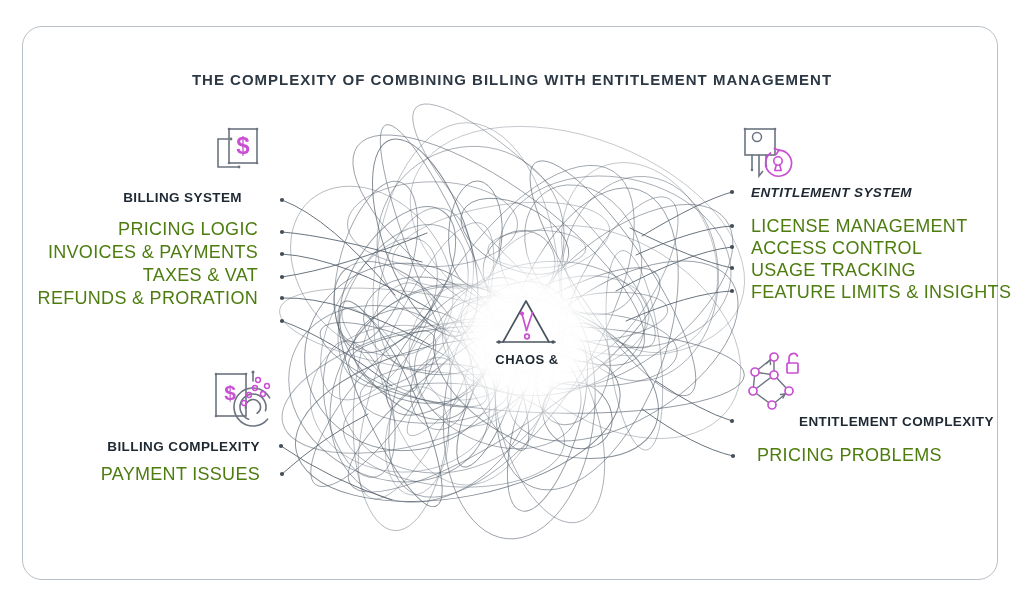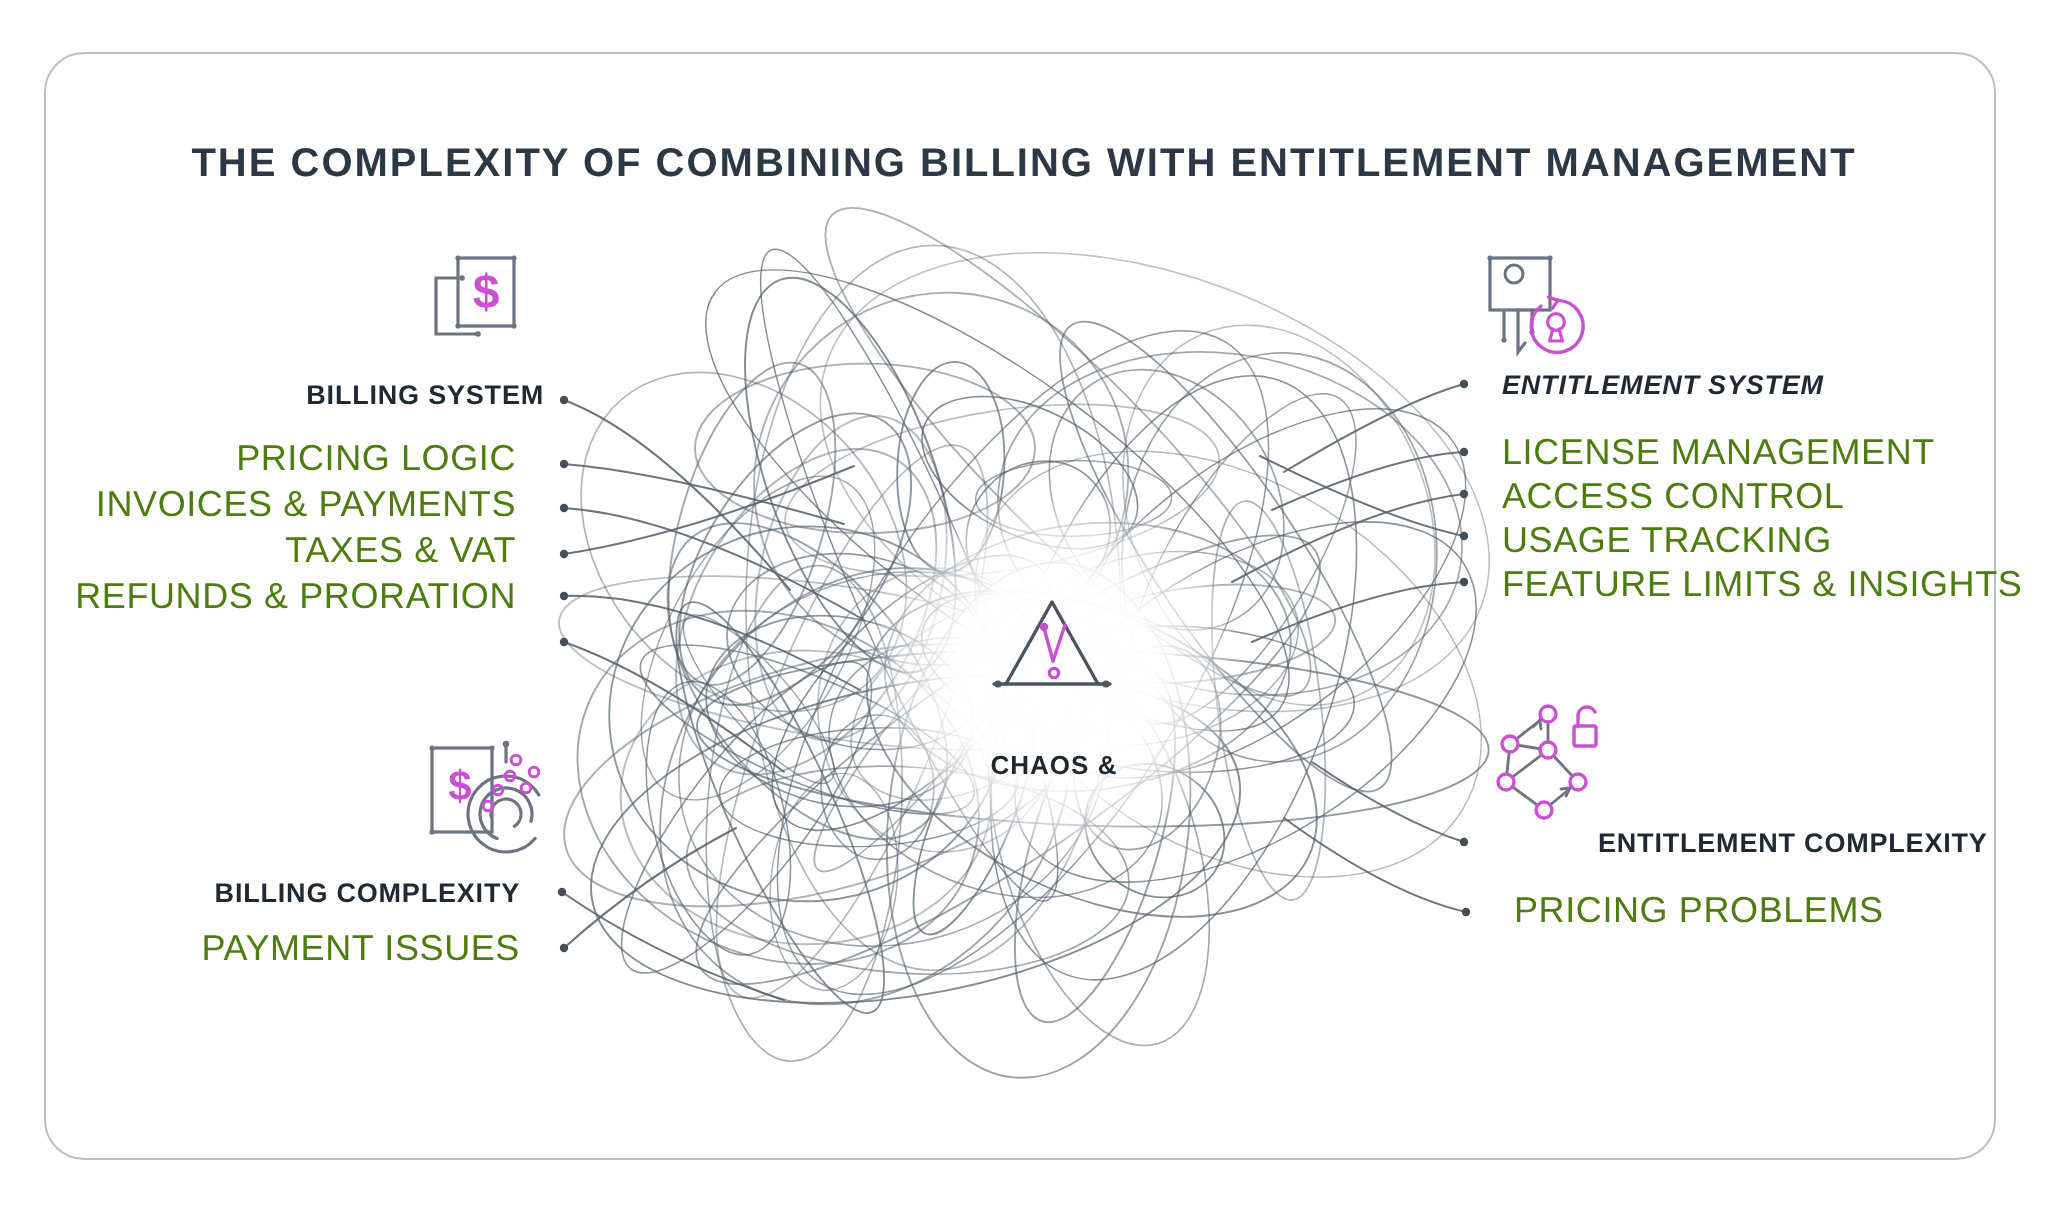--- a/index.html
+++ b/index.html
@@ -4,38 +4,38 @@
 <style>
   * { margin:0; padding:0; box-sizing:border-box; }
   html,body { width:1024px; height:604px; background:#ffffff; overflow:hidden;
               font-family:"Liberation Sans", sans-serif; }
   .stage { position:relative; width:1024px; height:604px; background:#fff; }
 
   .card { position:absolute; left:22px; top:26px; width:976px; height:554px;
           background:#fff; border:1.5px solid #b9bfc6; border-radius:20px; }
 
   .title { position:absolute; left:0; top:71px; width:1024px; text-align:center;
-           font-size:20px; font-weight:700; letter-spacing:1px; color:#2c3844;
+           font-size:15px; font-weight:700; letter-spacing:1px; color:#2c3844;
            white-space:nowrap; }
 
   svg.bg { position:absolute; left:0; top:0; width:1024px; height:604px; pointer-events:none; }
 
   .sec-title { position:absolute; font-size:13.5px; font-weight:700; letter-spacing:0.4px;
                color:#1f2933; white-space:nowrap; }
   .items { position:absolute; list-style:none; }
   .items li { font-size:18px; font-weight:400; letter-spacing:0.3px; color:#4d7c0f;
               white-space:nowrap; height:23px; line-height:23px; }
   .items.tight li { height:22px; line-height:22px; }
   .ra { text-align:right; }
 
   .icon-box { position:absolute; }
 
   .center-label { position:absolute; left:447px; top:352px; width:160px; text-align:center;
                   font-size:13px; font-weight:700; letter-spacing:0.5px; color:#1d2730;
-                  line-height:15.5px;margin-top:23px; }
+                  line-height:15.5px; }
   .tri-box { position:absolute; left:491px; top:295px; }
 </style>
 </head>
 <body>
 
 <div class="stage">
   <div class="card"></div>
 
   <svg class="bg" id="tangle-svg" viewBox="0 0 1024 604">
       <defs>
@@ -169,21 +169,21 @@
         <circle cx="20" cy="13" r="1.4"></circle>
           <circle cx="28" cy="41" r="1.4"></circle>
         <circle cx="18" cy="3" r="1.3"></circle>
           <circle cx="46" cy="3" r="1.3"></circle>
         <circle cx="18" cy="37" r="1.3"></circle>
           <circle cx="46" cy="37" r="1.3"></circle>
       </g>
       <text x="32" y="28" text-anchor="middle" font-size="24" font-weight="700" fill="#c94fd3" font-family="Liberation Sans, sans-serif">$</text>
     </svg>
   </div>
-  <div class="sec-title ra" style="right:752px; top:190px;">BILLING SYSTEM</div>
+  <div class="sec-title ra" style="right:782px; top:190px;">BILLING SYSTEM</div>
   <ul class="items ra" style="right:766px; top:218px;">
     <li>PRICING LOGIC</li>
     <li>INVOICES &amp; PAYMENTS</li>
     <li>TAXES &amp; VAT</li>
     <li>REFUNDS &amp; PRORATION</li>
   </ul>
 
   <div class="icon-box" style="left:740px; top:126px;">
     <svg width="56" height="58" viewBox="0 0 56 58">
       <g fill="none" stroke="#6b7480" stroke-width="1.6" stroke-linecap="round">

